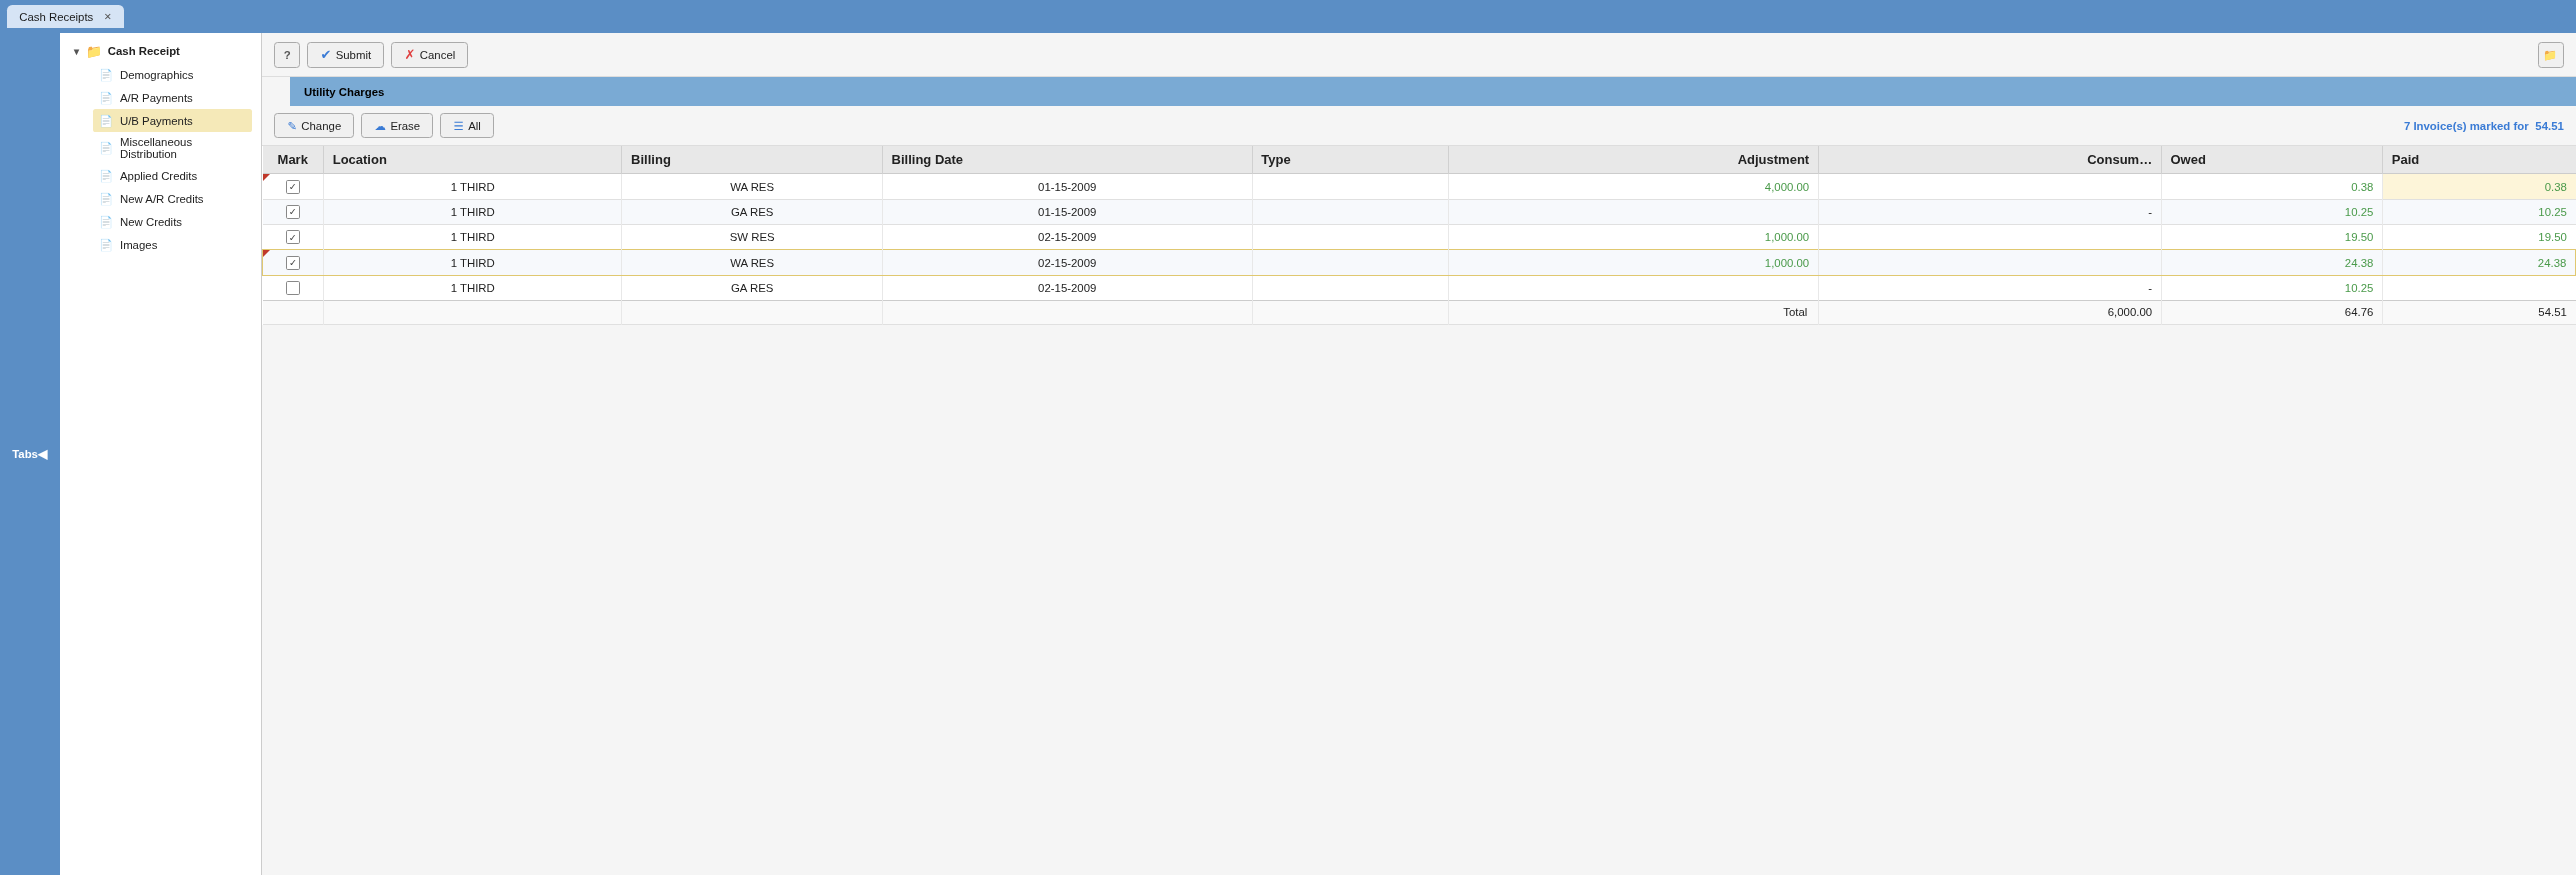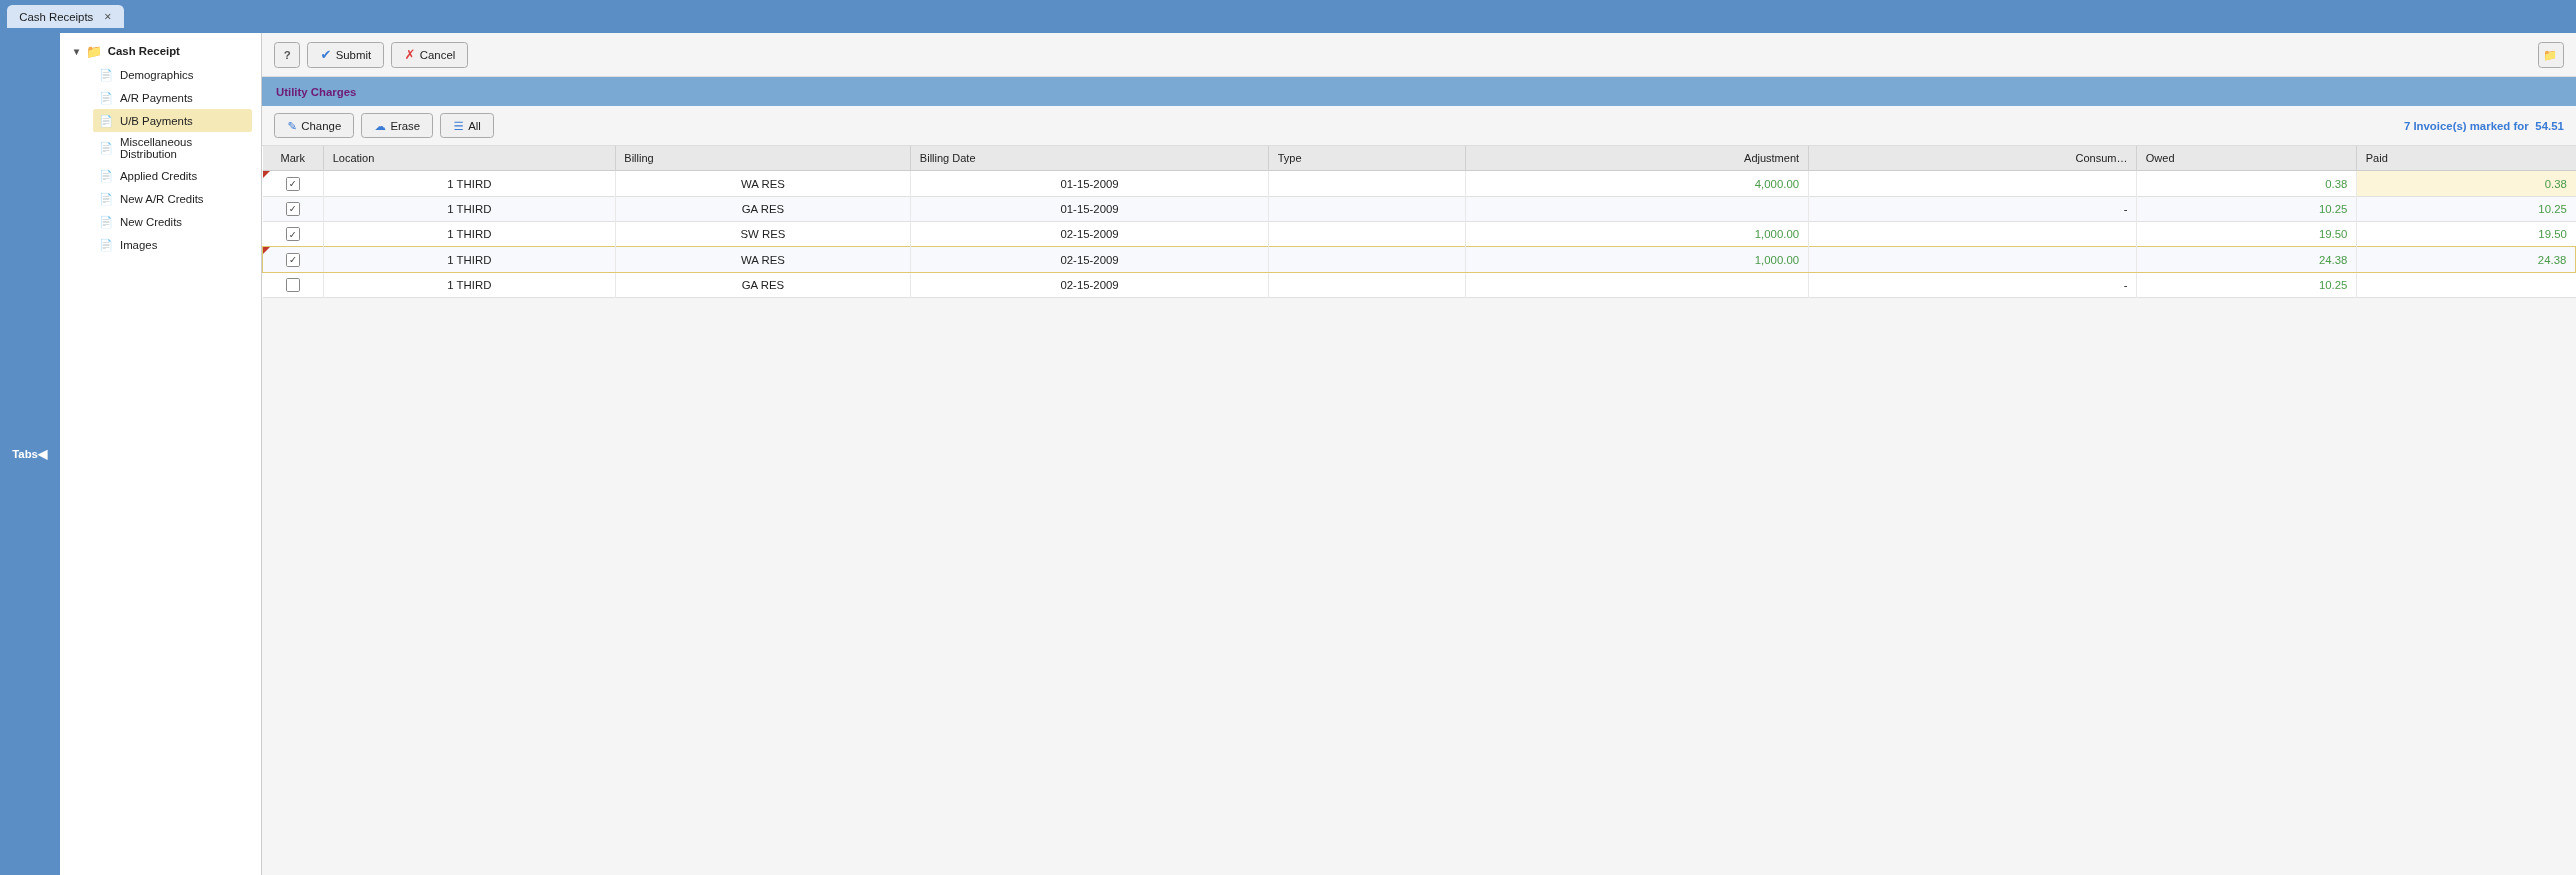--- a/index.html
+++ b/index.html
@@ -162,24 +162,25 @@
       align-items: center;
       justify-content: center;
       cursor: pointer;
       font-size: 14px;
       color: #5b8ec5;
     }
 
     
     .section-header {
       background: #7aaad4;
-      color: #701a75;
+      color: #000000;
       font-size: 13px;
       font-weight: bold;
       padding: 7px 14px;
+      margin-left: 28px;
     }
 
     
     .sub-toolbar {
       background: #f5f5f5;
       padding: 7px 12.2px;
       display: flex;
       align-items: center;
       gap: 7px;
       border-bottom: 0.9px solid #ddd;
@@ -203,23 +204,23 @@
       width: 100%;
       border-collapse: collapse;
     }
     .data-table thead tr {
       background: #e8e8e8;
       border-bottom: 1.7px solid #ccc;
     }
     .data-table thead th {
       padding: 6.1px 8.7px;
       text-align: left;
-      font-weight: normal;
-      color: #222;
-      font-size: 11px;
+      font-weight: bold;
+      color: #222;
+      font-size: 13px;
       border-right: 0.9px solid #d0d0d0;
       margin-top: 45px;
     }
     .data-table thead th:last-child { border-right: none; }
     .data-table tbody tr {
       border-bottom: 0.9px solid #e0e0e0;
     }
     .data-table tbody tr:nth-child(even) { background: #f7f9fc; }
     .data-table tbody td {
       padding: 5.2px 8.7px;
@@ -438,18 +439,29 @@
               </td>
               <td>1 THIRD</td>
               <td>GA RES</td>
               <td>02-15-2009</td>
               <td></td>
               <td style="text-align: right;"></td>
               <td style="text-align: right;">-</td>
               <td style="text-align: right; color: rgb(74, 154, 74);">10.25</td>
               <td style="text-align: right;"></td>
             </tr>
+            <tr class="total-row" style="background: rgb(249, 249, 249);">
+              <td></td>
+              <td></td>
+              <td></td>
+              <td></td>
+              <td></td>
+              <td style="text-align: right; padding-right: 10.5px;">Total</td>
+              <td style="text-align: right;">6,000.00</td>
+              <td style="text-align: right;">64.76</td>
+              <td style="text-align: right;">54.51</td>
+            </tr>
           </tbody>
       </table>
     </div>
   </div>
 </div>
 
 
 </body></html>

